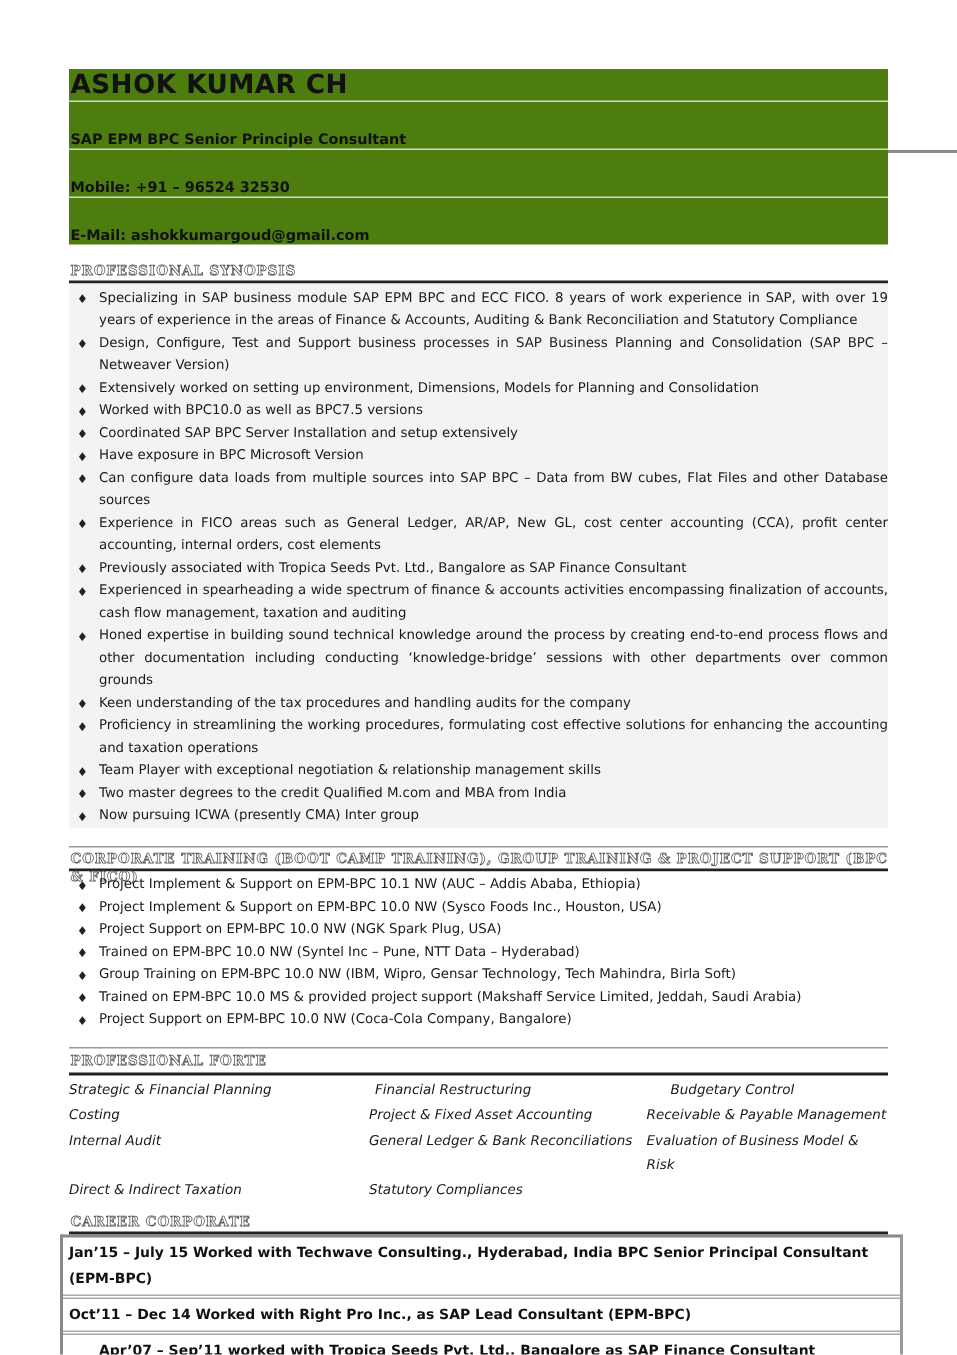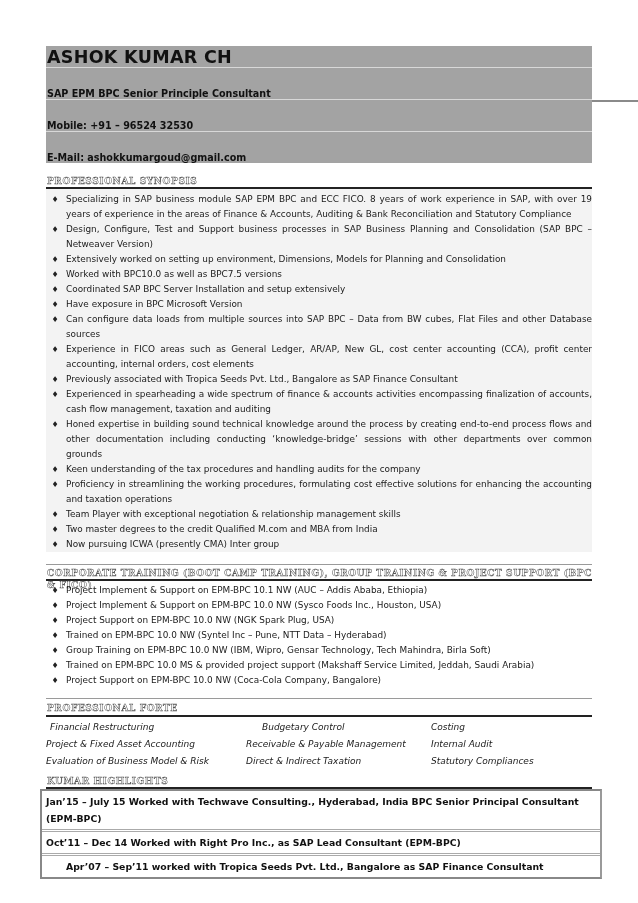--- a/index.html
+++ b/index.html
@@ -1,21 +1,21 @@
 <!DOCTYPE html>
 <html><head>
 <meta charset="utf-8">
 <style>
   html, body { margin: 0; padding: 0; background: #ffffff; }
   body { width: 638px; height: 903px; position: relative; overflow: hidden;
          font-family: "DejaVu Sans", sans-serif; color: #111; }
   .page { position: absolute; left: 46px; top: 46px; width: 546px; }
 
   
-  .header { background: #a3a3a3; position: relative; }
+  .header { background: #4d7c0f; position: relative; }
   .header .row { border-bottom: 1px solid #d8d8d8; padding-left: 1px; }
   .name { font-size: 17.5px; font-weight: bold; line-height: 20px; letter-spacing: 0.3px; padding-top: 1px; }
   .sub { font-size: 9.6px; font-weight: bold; line-height: 11px; margin-top: 20px; }
   .header-rule { position: absolute; left: 46px; top: 100px; width: 592px; height: 2px; background: #8a8a8a; }
 
   
   .sec-head { font-family: "DejaVu Serif", serif; font-size: 9px; letter-spacing: 0.6px;
               color: #fff; -webkit-text-stroke: 0.5px #555; font-weight: bold;
               line-height: 12px; height: 12px; padding-left: 1px; }
   .sec-top { height: 1px; background: #9a9a9a; }
@@ -157,33 +157,35 @@
         <span class="bullet" style="left: 0px;">♦</span>
         <span class="txt">Project Support on EPM-BPC 10.0 NW (Coca-Cola Company, Bangalore)</span>
       </li>
     </ul>
 
   <div style="height:10px"></div>
   <div class="sec-top"></div>
   <div class="sec-head" style="padding-top:3px; height:13px">PROFESSIONAL FORTE</div>
   <div class="sec-bot"></div>
   <div class="prof" id="prof-grid">
+      <div>Strategic &amp; Financial Planning</div>
       <div style="padding-left: 4px;">Financial Restructuring</div>
       <div class="c3a">Budgetary Control</div>
       <div>Costing</div>
       <div>Project &amp; Fixed Asset Accounting</div>
       <div>Receivable &amp; Payable Management</div>
       <div>Internal Audit</div>
+      <div>General Ledger &amp; Bank Reconciliations</div>
       <div>Evaluation of Business Model &amp; Risk</div>
       <div>Direct &amp; Indirect Taxation</div>
       <div>Statutory Compliances</div>
       <div></div>
     </div>
 
   <div style="height:6px"></div>
-  <div class="sec-head">KUMAR HIGHLIGHTS</div>
+  <div class="sec-head">CAREER CORPORATE</div>
   <div class="sec-bot"></div>
   <div class="career" id="career-box">
       <div class="item">Jan’15 – July 15 Worked with Techwave Consulting., Hyderabad, India BPC Senior Principal Consultant (EPM-BPC)</div>
       <div class="item">Oct’11 – Dec 14 Worked with Right Pro Inc., as SAP Lead Consultant (EPM-BPC)</div>
       <div class="item">Apr’07 – Sep’11 worked with Tropica Seeds Pvt. Ltd., Bangalore as SAP Finance Consultant</div>
     </div>
 </div>
 
 </body></html>

